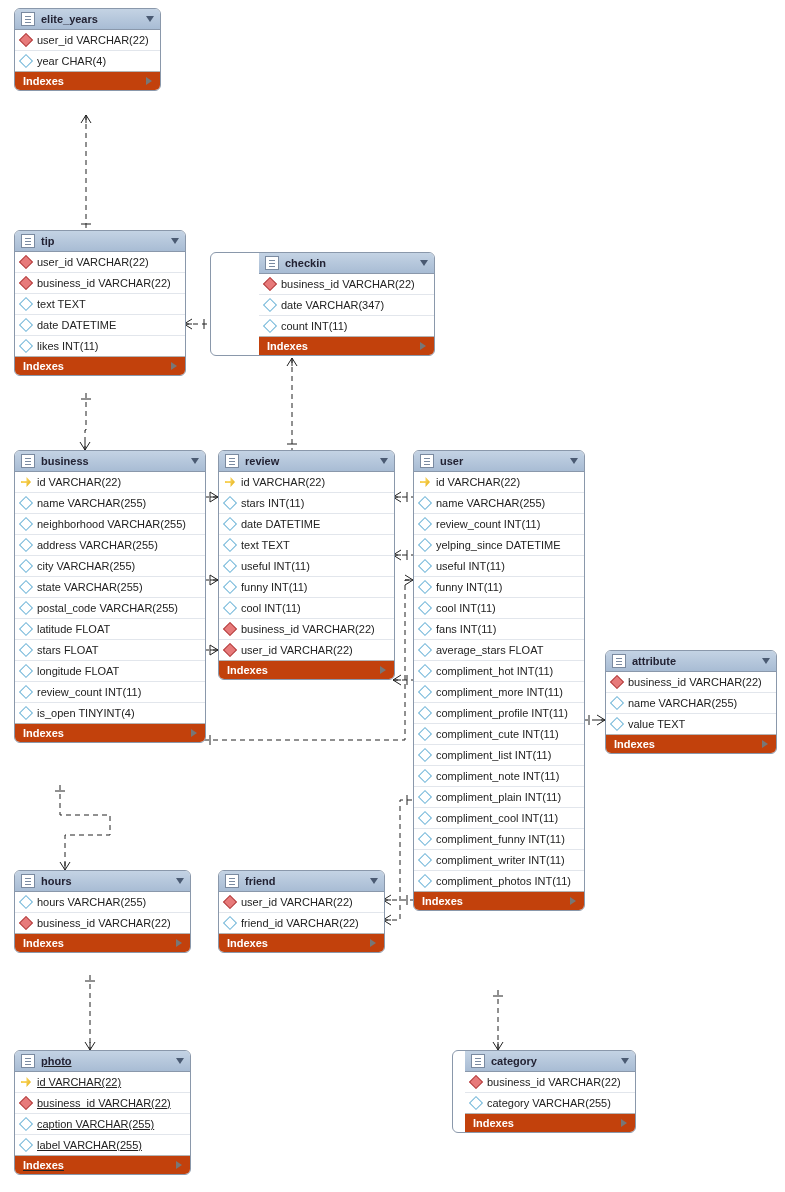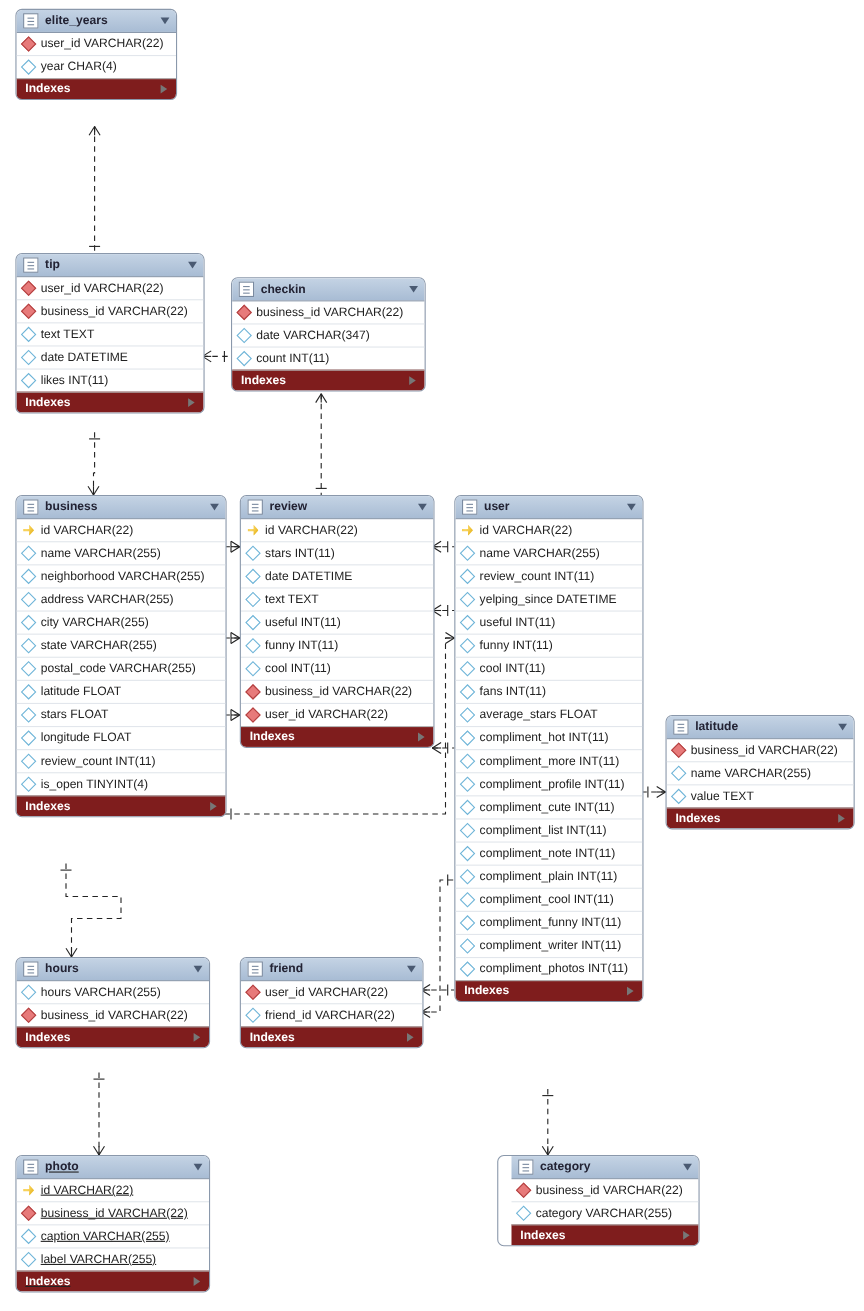--- a/index.html
+++ b/index.html
@@ -90,21 +90,21 @@
   .bullet.col {
     width: 8px; height: 8px;
     transform: rotate(45deg);
     background: #ffffff;
     border: 1px solid #6fb5d8;
   }
   .index-row {
     display: flex;
     align-items: center;
     justify-content: space-between;
-    background: #7f1d1d;
+    background: #c2410c;
     color: #fff;
     font-weight: bold;
     padding: 3px 8px;
     border-top: 1px solid #b5b5b5;
   }
   .index-row .arrow {
     width: 0; height: 0;
     border-top: 4px solid transparent;
     border-bottom: 4px solid transparent;
     border-left: 6px solid #777;
@@ -249,21 +249,21 @@
           <div class="row">
             <span class="bullet col"></span>
             <span>likes INT(11)</span>
           </div>
         </div>
         <div class="index-row">
           <span>Indexes</span>
           <span class="arrow"></span>
         </div>
       </div>
-      <div class="table" style="left: 210px; top: 252px; width: 175px;">
+      <div class="table" style="left: 210px; top: 252px; width: 175px; padding-left: 48px;">
         <div class="thead">
           <span class="ticon"></span>
           <span class="title">checkin</span>
           <span class="tri"></span>
         </div>
         <div class="rows">
           <div class="row">
             <span class="bullet fk"></span>
             <span>business_id VARCHAR(22)</span>
           </div>
@@ -480,21 +480,21 @@
           </div>
         </div>
         <div class="index-row">
           <span>Indexes</span>
           <span class="arrow"></span>
         </div>
       </div>
       <div class="table" style="left: 605px; top: 650px; width: 170px;">
         <div class="thead">
           <span class="ticon"></span>
-          <span class="title">latitude</span>
+          <span class="title">attribute</span>
           <span class="tri"></span>
         </div>
         <div class="rows">
           <div class="row">
             <span class="bullet fk"></span>
             <span>business_id VARCHAR(22)</span>
           </div>
           <div class="row">
             <span class="bullet col"></span>
             <span>name VARCHAR(255)</span>

